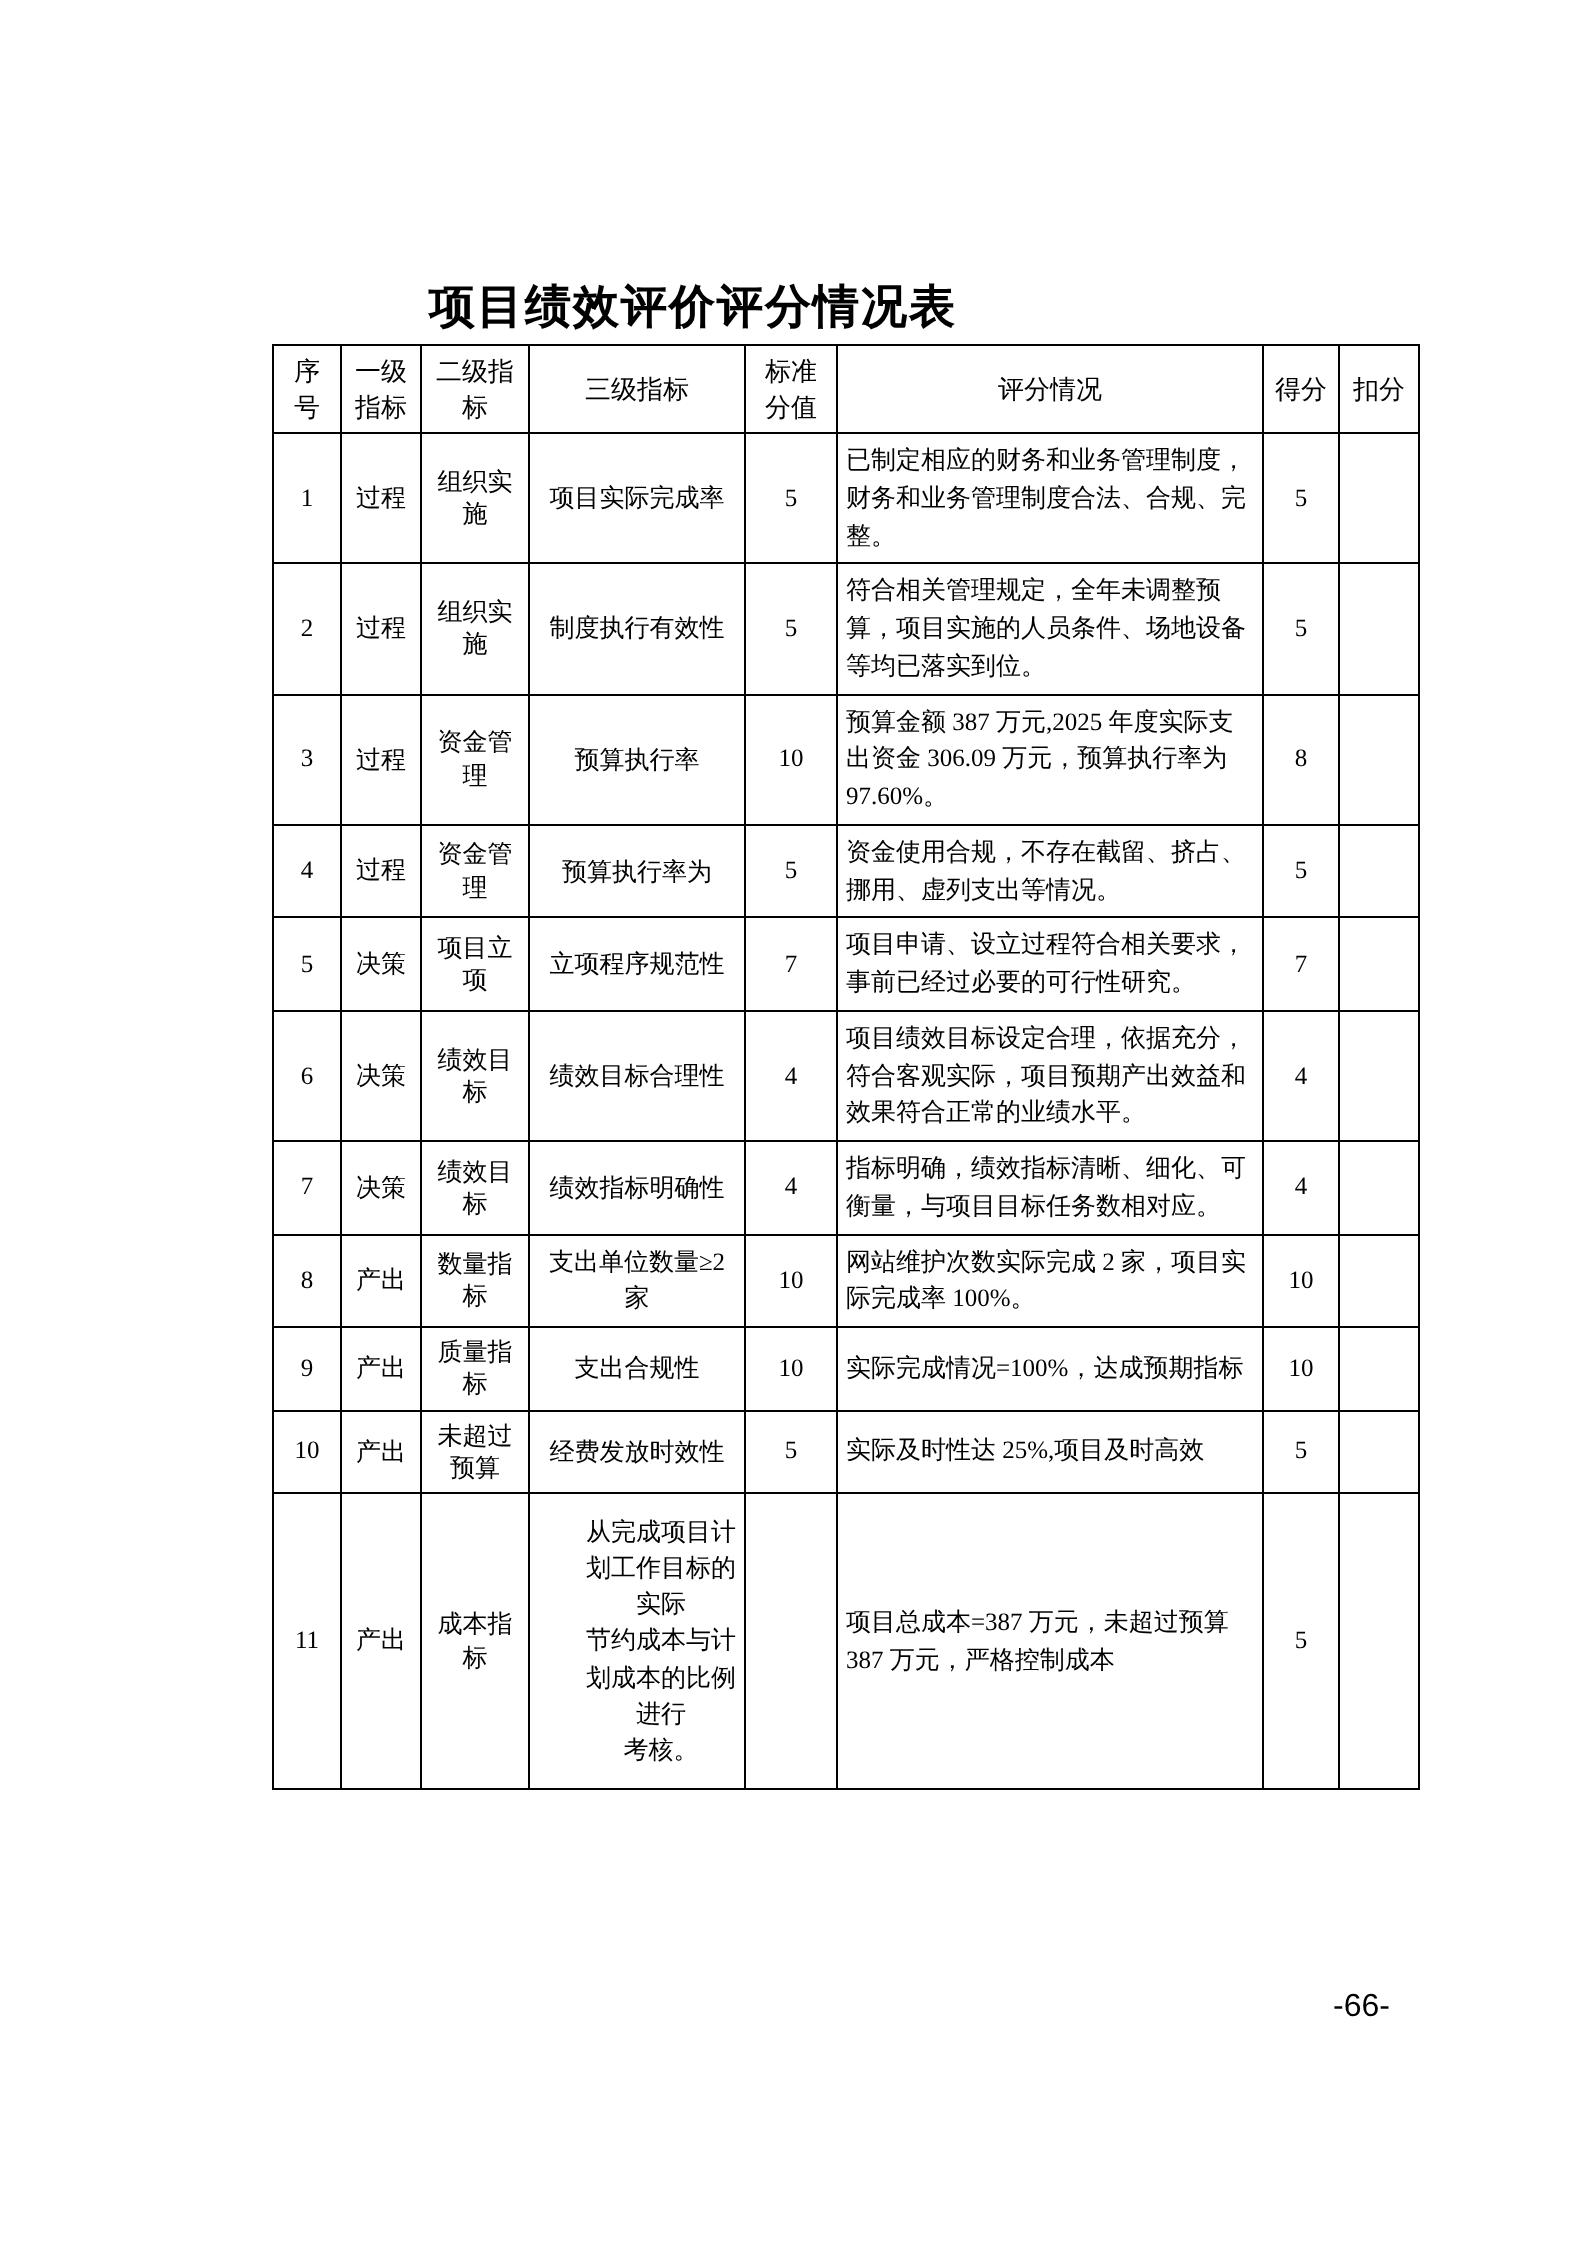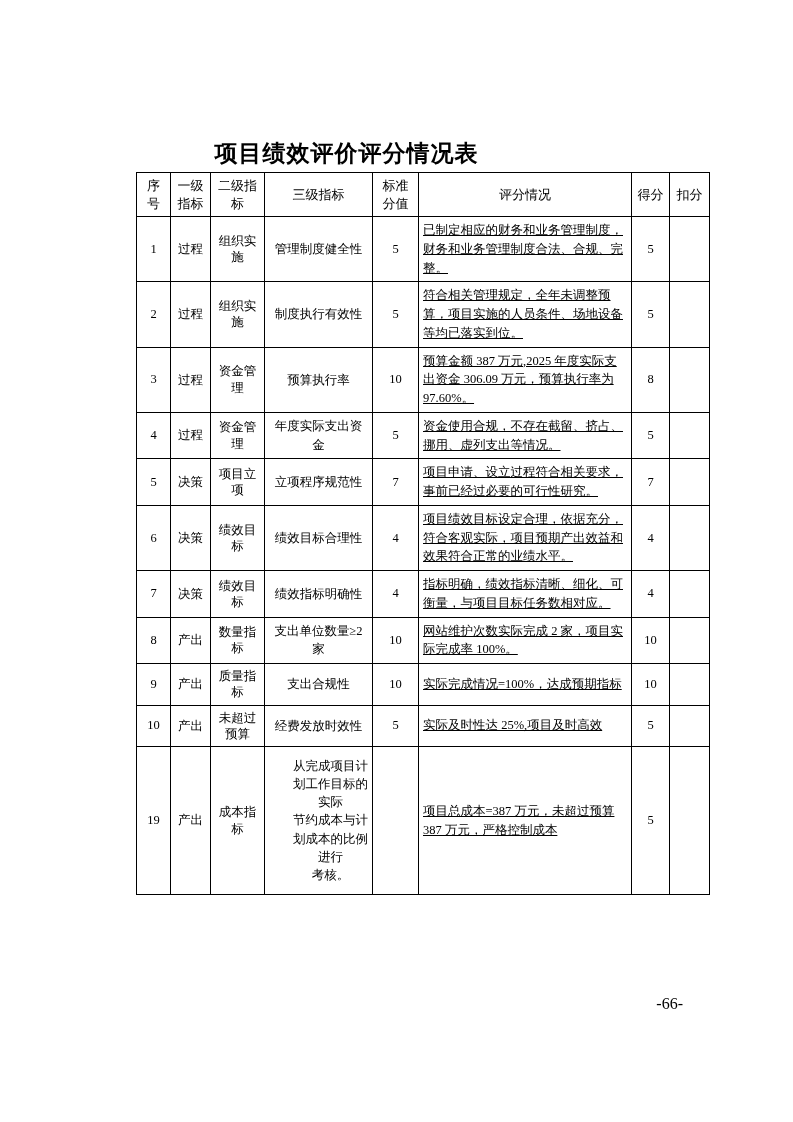--- a/index.html
+++ b/index.html
@@ -65,34 +65,33 @@
   .col-score    { width: 38px; }
   .col-deduct   { width: 40px; }
 
   td.c-seq, td.c-l1, td.c-l2, td.c-l3, td.c-std, td.c-score, td.c-deduct {
     text-align: center;
   }
   td.c-comment {
     text-align: left;
     padding: 5px 6px;
     line-height: 1.5;
-    text-decoration: underline;
   }
   td.c-l1, td.c-l2 {
     line-height: 1.3;
   }
   td.c-l3 {
     line-height: 1.45;
   }
   .page-number {
     position: absolute;
-    right: 110px;
+    right: 98px;
     top: 995px;
     font-size: 16px;
-    font-family: Liberation Serif, serif;
+    font-family: Liberation Sans, sans-serif;
   }
 </style>
 </head>
 <body>
 
 <div class="page">
 
   <div class="doc-title">项目绩效评价评分情况表</div>
 
   <table class="score-table">
@@ -116,21 +115,21 @@
         <td>评分情况</td>
         <td>得分</td>
         <td>扣分</td>
       </tr>
     </thead>
     <tbody>
       <tr>
         <td class="c-seq">1</td>
         <td class="c-l1">过程</td>
         <td class="c-l2">组织实施</td>
-        <td class="c-l3">管理制度健全性</td>
+        <td class="c-l3">项目实际完成率</td>
         <td class="c-std">5</td>
         <td class="c-comment">已制定相应的财务和业务管理制度，财务和业务管理制度合法、合规、完整。</td>
         <td class="c-score">5</td>
         <td class="c-deduct"></td>
       </tr>
       <tr>
         <td class="c-seq">2</td>
         <td class="c-l1">过程</td>
         <td class="c-l2">组织实施</td>
         <td class="c-l3">制度执行有效性</td>
@@ -146,21 +145,21 @@
         <td class="c-l3">预算执行率</td>
         <td class="c-std">10</td>
         <td class="c-comment">预算金额 387 万元,2025 年度实际支出资金 306.09 万元，预算执行率为 97.60%。</td>
         <td class="c-score">8</td>
         <td class="c-deduct"></td>
       </tr>
       <tr>
         <td class="c-seq">4</td>
         <td class="c-l1">过程</td>
         <td class="c-l2">资金管理</td>
-        <td class="c-l3">年度实际支出资金</td>
+        <td class="c-l3">预算执行率为</td>
         <td class="c-std">5</td>
         <td class="c-comment">资金使用合规，不存在截留、挤占、挪用、虚列支出等情况。</td>
         <td class="c-score">5</td>
         <td class="c-deduct"></td>
       </tr>
       <tr>
         <td class="c-seq">5</td>
         <td class="c-l1">决策</td>
         <td class="c-l2">项目立项</td>
         <td class="c-l3">立项程序规范性</td>
@@ -213,21 +212,21 @@
         <td class="c-seq">10</td>
         <td class="c-l1">产出</td>
         <td class="c-l2">未超过预算</td>
         <td class="c-l3">经费发放时效性</td>
         <td class="c-std">5</td>
         <td class="c-comment">实际及时性达 25%,项目及时高效</td>
         <td class="c-score">5</td>
         <td class="c-deduct"></td>
       </tr>
       <tr>
-        <td class="c-seq">19</td>
+        <td class="c-seq">11</td>
         <td class="c-l1">产出</td>
         <td class="c-l2">成本指标</td>
         <td class="c-l3" style="white-space: pre-line; padding-top:10px; padding-bottom:10px;padding-left:28px;">从完成项目计划工作目标的实际
 节约成本与计划成本的比例进行
 考核。</td>
         <td class="c-std"></td>
         <td class="c-comment">项目总成本=387 万元，未超过预算 387 万元，严格控制成本</td>
         <td class="c-score">5</td>
         <td class="c-deduct"></td>
       </tr>

